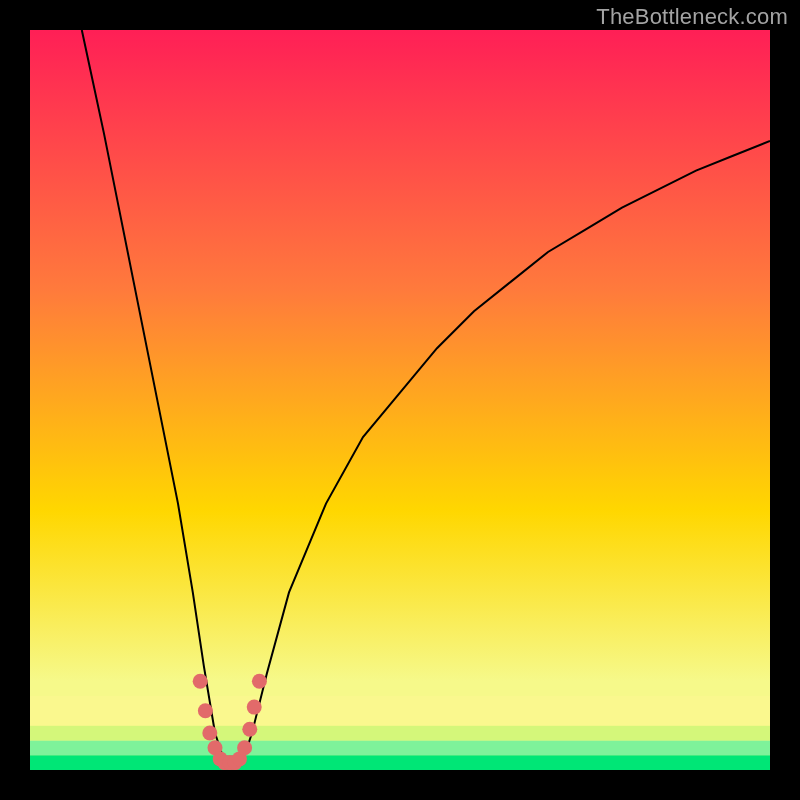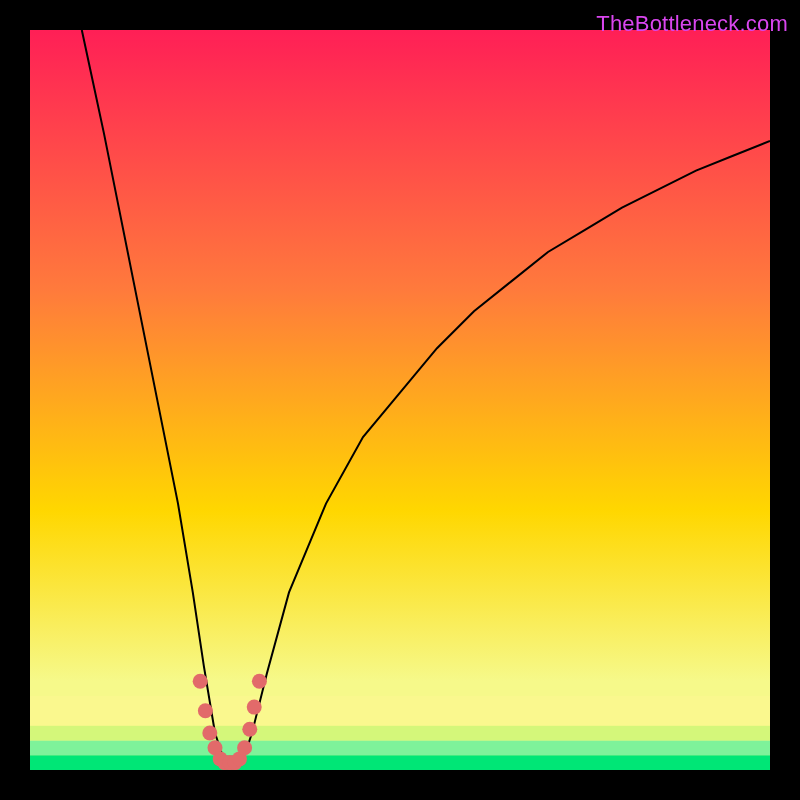--- a/index.html
+++ b/index.html
@@ -11,26 +11,26 @@
     overflow: hidden;
   }
   .outer {
     width: 800px;
     height: 800px;
     background: #000;
     position: relative;
   }
   .watermark {
     position: absolute;
-    top: 11px;
+    top: 4px;
     right: 12px;
     font-family: Arial, Helvetica, sans-serif;
     font-size: 22px;
     font-weight: 500;
-    color: #d946ef;
+    color: #a3a3a3;
     letter-spacing: 0.2px;
     z-index: 10;
   }
   .plot {
     position: absolute;
     left: 30px;
     top: 30px;
     width: 740px;
     height: 740px;
   }

